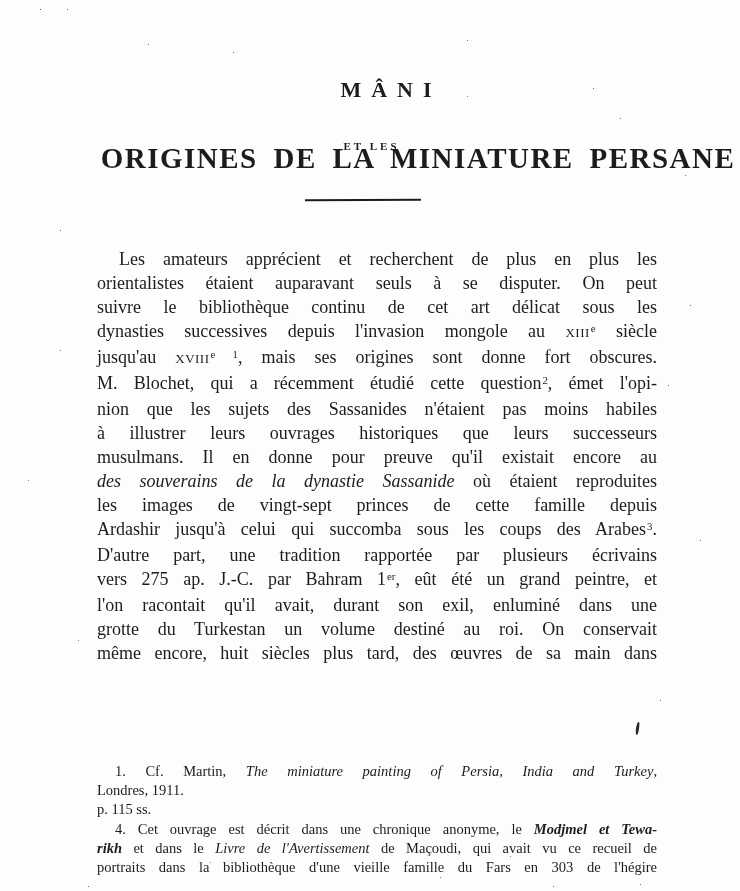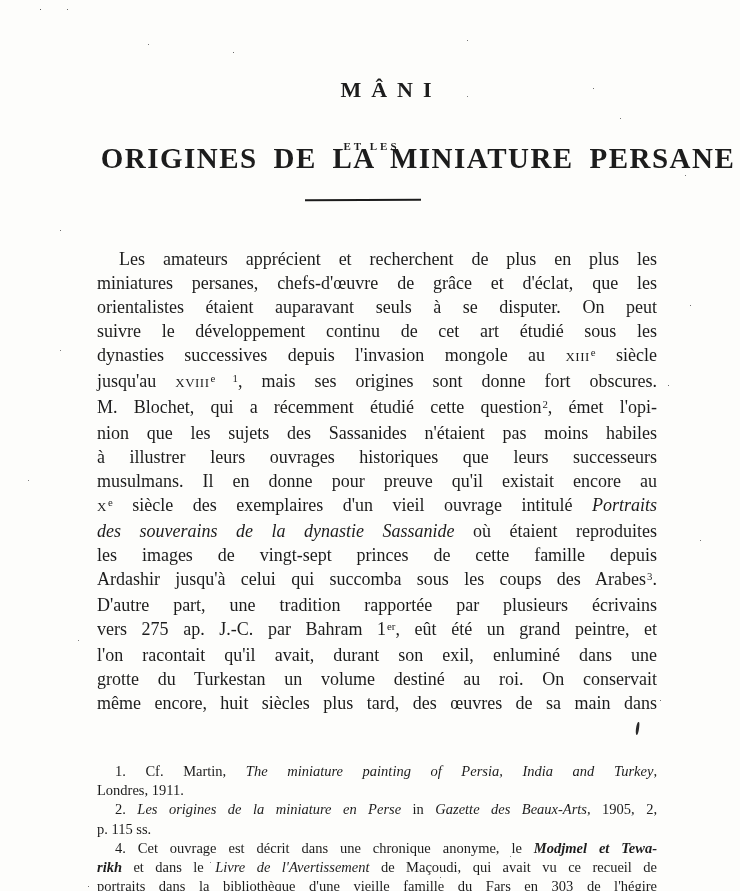--- a/index.html
+++ b/index.html
@@ -77,44 +77,41 @@
 <div class="page">
   <div class="specks"></div>
 
   <h1 class="title">MÂNI</h1>
   <div class="subtitle">ET LES</div>
   <h2 class="main-title">ORIGINES DE LA MINIATURE PERSANE</h2>
   <div class="rule"></div>
 
   <div class="body-text">
       <div class="tline" style="text-indent: 22px;"><span>Les amateurs apprécient et recherchent de plus en plus les</span></div>
-      <div class="tline"><span>miniatures persanes, chefs-d'œuvre de grâce et d'éclat, que les</span></div>
       <div class="tline"><span>orientalistes étaient auparavant seuls à se disputer. On peut</span></div>
-      <div class="tline"><span>suivre le développement continu de cet art étudié sous les</span></div>
+      <div class="tline"><span>suivre le bibliothèque continu de cet art délicat sous les</span></div>
       <div class="tline"><span>dynasties successives depuis l'invasion mongole au </span><span class="sc">xiii</span><span class="sup">e</span><span> siècle</span></div>
       <div class="tline"><span>jusqu'au </span><span class="sc">xviii</span><span class="sup">e 1</span><span>, mais ses origines sont donne fort obscures.</span></div>
       <div class="tline"><span>M. Blochet, qui a récemment étudié cette question</span><span class="sup">2</span><span>, émet l'opi-</span></div>
       <div class="tline"><span>nion que les sujets des Sassanides n'étaient pas moins habiles</span></div>
       <div class="tline"><span>à illustrer leurs ouvrages historiques que leurs successeurs</span></div>
       <div class="tline"><span>musulmans. Il en donne pour preuve qu'il existait encore au</span></div>
-      <div class="tline"><span class="sc">x</span><span class="sup">e</span><span> siècle des exemplaires d'un vieil ouvrage intitulé </span><span class="it">Portraits</span></div>
       <div class="tline"><span class="it">des souverains de la dynastie Sassanide</span><span> où étaient reproduites</span></div>
       <div class="tline"><span>les images de vingt-sept princes de cette famille depuis</span></div>
       <div class="tline"><span>Ardashir jusqu'à celui qui succomba sous les coups des Arabes</span><span class="sup">3</span><span>.</span></div>
       <div class="tline"><span>D'autre part, une tradition rapportée par plusieurs écrivains</span></div>
       <div class="tline"><span>vers 275 ap. J.-C. par Bahram 1</span><span class="sup">er</span><span>, eût été un grand peintre, et</span></div>
       <div class="tline"><span>l'on racontait qu'il avait, durant son exil, enluminé dans une</span></div>
       <div class="tline"><span>grotte du Turkestan un volume destiné au roi. On conservait</span></div>
       <div class="tline"><span>même encore, huit siècles plus tard, des œuvres de sa main dans</span></div>
     </div>
 
   <div class="ink-mark"></div>
 
   <div class="footnotes">
       <div class="tline" style="text-indent: 18px;"><span>1. Cf. Martin, </span><span class="it">The miniature painting of Persia, India and Turkey</span><span>,</span></div>
       <div class="tline nojust"><span>Londres, 1911.</span></div>
-      <div class="tline" style="text-indent: 18px;"><span>2. </span><span class="it">Les origines de la miniature en Perse</span><span> in </span><span class="it">Gazette des Beaux-Arts</span><span>, 1905, 2,</span></div>
       <div class="tline nojust"><span>p. 115 ss.</span></div>
       <div class="tline" style="text-indent: 18px;"><span>4. Cet ouvrage est décrit dans une chronique anonyme, le </span><span class="it bold">Modjmel et Tewa-</span></div>
       <div class="tline"><span class="it bold">rikh</span><span> et dans le </span><span class="it">Livre de l'Avertissement</span><span> de Maçoudi, qui avait vu ce recueil de</span></div>
       <div class="tline"><span>portraits dans la bibliothèque d'une vieille famille du Fars en 303 de l'hégire</span></div>
     </div>
 </div>
 
 </body></html>

